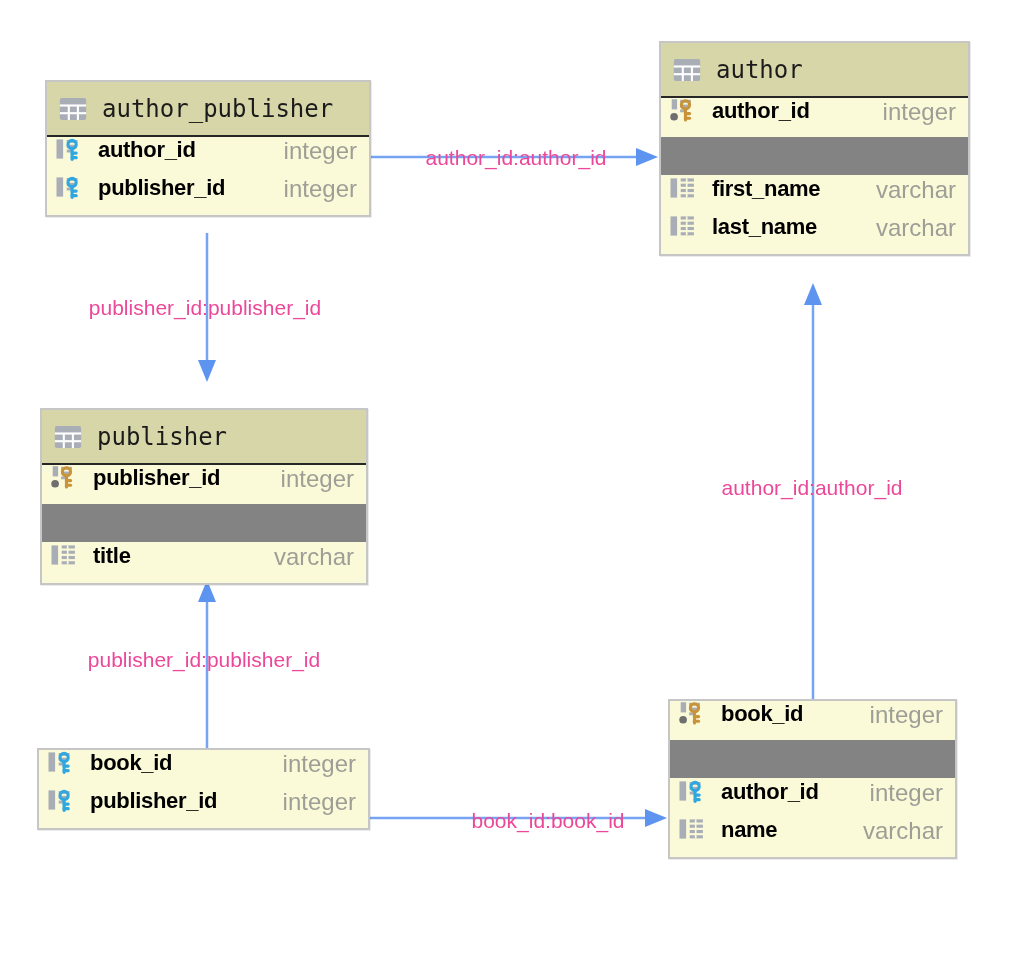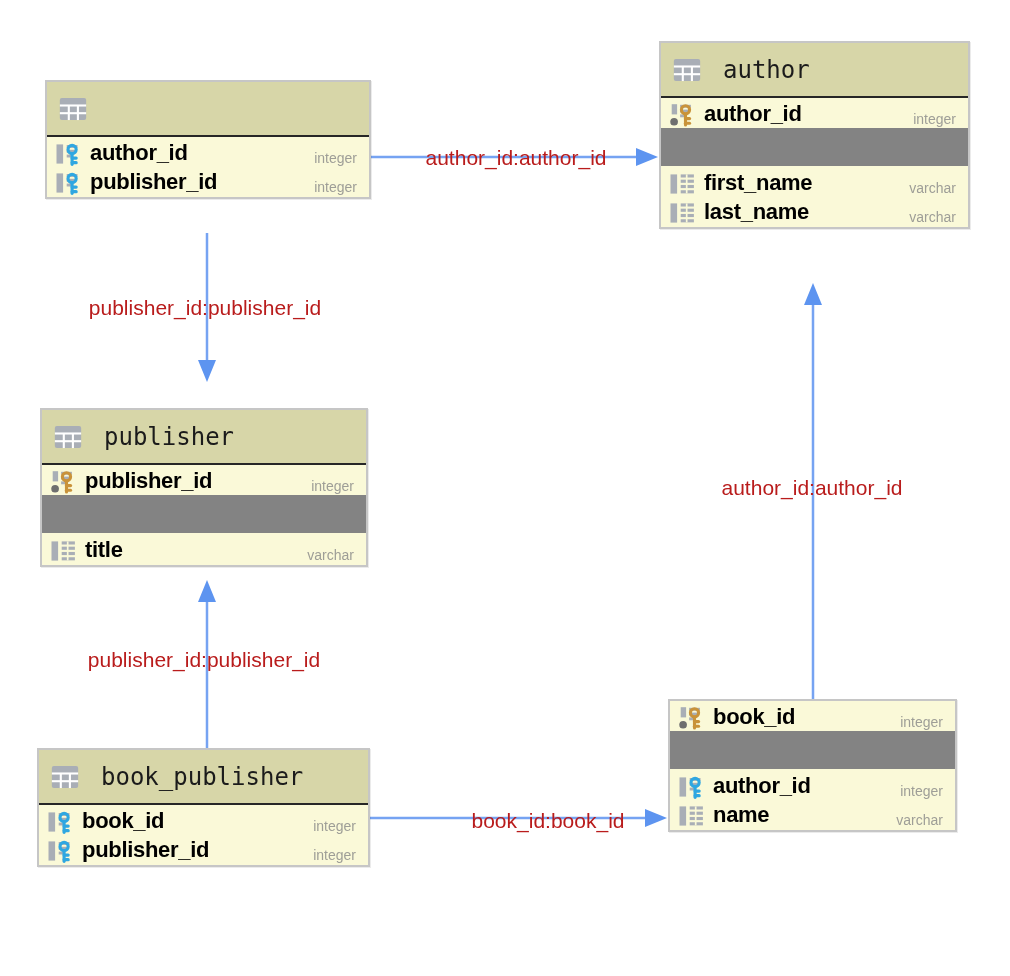--- a/index.html
+++ b/index.html
@@ -10,48 +10,48 @@
     overflow:hidden;
     font-family:"Liberation Sans",sans-serif;
   }
   
   #edges{position:absolute;left:0;top:0;z-index:1;}
   .edge line{stroke:#76a3f2;stroke-width:2.5;}
   .edge polygon{fill:#5d94f0;}
   .edge-label{
     position:absolute;z-index:3;
     transform:translate(-50%,-50%);
-    font-size:21px;color:#b91c1c;
+    font-size:21px;color:#ec4899;
     white-space:nowrap;
   }
   
   .table{
     position:absolute;z-index:2;
     background:#faf9d8;
     border:2px solid #c6c6c6;
     box-sizing:border-box;
     box-shadow:1px 1px 0 rgba(0,0,0,0.08);
   }
   .thead{
-    display:flex;align-items:center;gap:22px;
+    display:flex;align-items:center;gap:15px;
     height:53px;padding:0 12px;
     background:#d7d6a8;
     border-bottom:2px solid #262626;
   }
   .tname{
     font-family:"DejaVu Sans Mono",monospace;
     font-size:24px;color:#1b1b1b;
   }
   .tbody{padding-bottom:2px;}
   .row{
-    display:flex;align-items:flex-end;gap:8px;
-    height:29px;padding:0 12px 0 8px;
+    display:flex;align-items:flex-start;gap:16px;
+    height:38px;padding:0 12px 0 8px;
   }
   .cname{font-weight:bold;font-size:22px;color:#000000;letter-spacing:-0.3px;}
-  .ctype{margin-left:auto;font-size:14px;color:#9e9e97;}
+  .ctype{margin-left:auto;font-size:24px;color:#9e9e97;}
   .sep{height:38px;margin:1px 0;background:#838383;}
   .icn{width:27px;height:24px;flex:0 0 auto;}
   .hicn{width:28px;height:24px;flex:0 0 auto;}
 </style>
 </head>
 <body>
 
 <svg width="0" height="0" style="position:absolute" aria-hidden="true">
   <defs>
     <symbol id="i-table" viewBox="0 0 20 17">
@@ -134,20 +134,21 @@
   <div class="edge-label" style="left:205px;top:308px">publisher_id:publisher_id</div>
   <div class="edge-label" style="left:204px;top:660px">publisher_id:publisher_id</div>
   <div class="edge-label" style="left:548px;top:821px">book_id:book_id</div>
   <div class="edge-label" style="left:812px;top:488px">author_id:author_id</div>
 
   <div class="table" style="left:45px;top:80px;width:326px">
     <div class="thead">
       <svg class="hicn">
           <use href="#i-table"></use>
         </svg>
+      <span class="tname">author_publisher</span>
     </div>
     <div class="tbody">
       <div class="row">
         <svg class="icn">
             <use href="#i-fk"></use>
           </svg>
         <span class="cname">author_id</span>
         <span class="ctype">integer</span>
       </div>
       <div class="row">
@@ -213,26 +214,20 @@
         <svg class="icn">
             <use href="#i-col"></use>
           </svg>
         <span class="cname">title</span>
         <span class="ctype">varchar</span>
       </div>
     </div>
   </div>
 
   <div class="table" style="left:37px;top:748px;width:333px">
-    <div class="thead">
-      <svg class="hicn">
-          <use href="#i-table"></use>
-        </svg>
-      <span class="tname">book_publisher</span>
-    </div>
     <div class="tbody">
       <div class="row">
         <svg class="icn">
             <use href="#i-fk"></use>
           </svg>
         <span class="cname">book_id</span>
         <span class="ctype">integer</span>
       </div>
       <div class="row">
         <svg class="icn">

